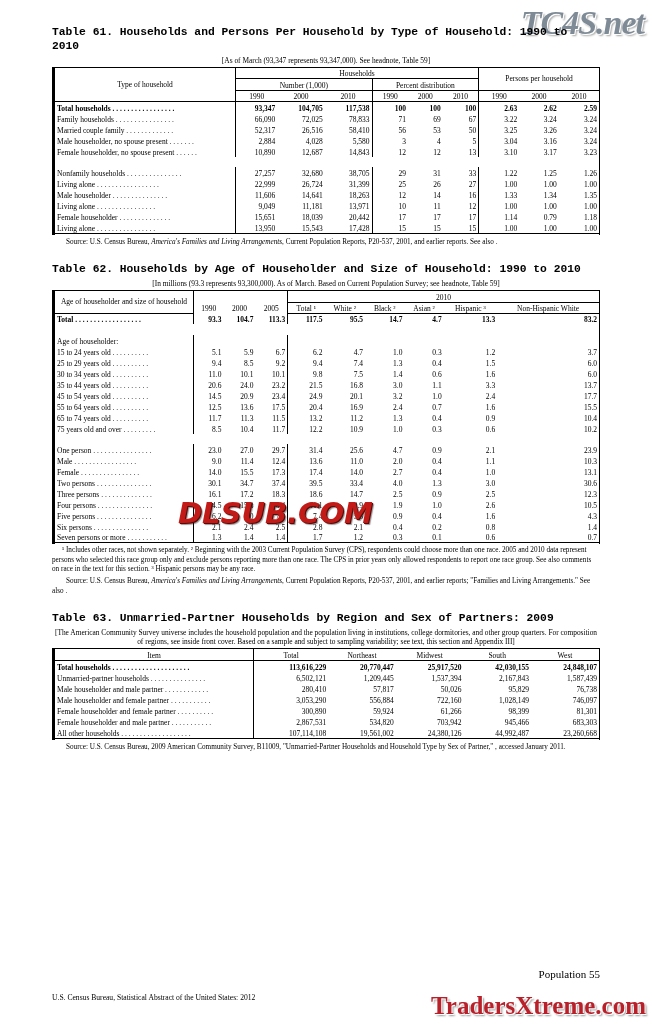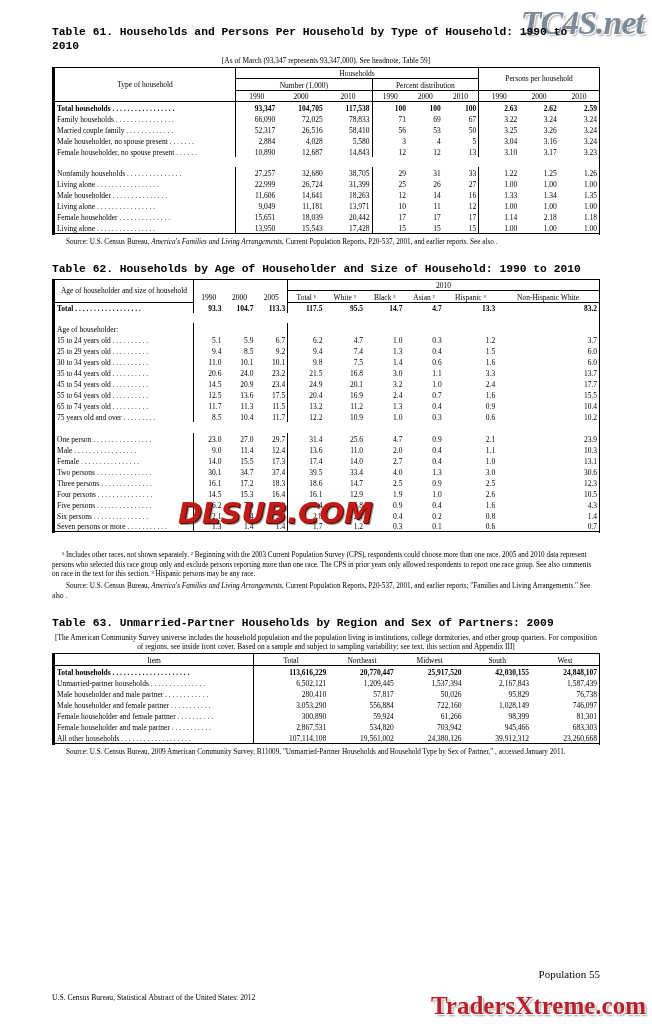--- a/index.html
+++ b/index.html
@@ -41,21 +41,21 @@
   .content { position:relative; padding:0 52px; }
 
   h2.tbl-title {
     font-family:Liberation Mono, monospace;
     font-size:11.3px; font-weight:bold;
     margin:0 16px 2px 0; line-height:1.22;
   }
   .headnote { font-size:7.4px; margin:0 0 2px 0; line-height:1.25;text-align:center; }
   .src { font-size:7.2px; line-height:1.3; margin:3px 0 0 0; text-indent:14px; }
   .src i, .headnote i { font-style:italic; }
-  .fn { font-size:7.2px; line-height:1.3; margin:18px 0 0 0; text-indent:10px; }
+  .fn { font-size:7.2px; line-height:1.3; margin:2px 0 0 0; text-indent:10px; }
 
   table.dt {
     border-collapse:collapse;
     width:100%;
     font-size:7.5px;
     font-family:"Liberation Serif", serif;
   }
   table.dt th, table.dt td { padding:0 2px; vertical-align:bottom; }
   table.dt th { font-weight:normal; text-align:center; }
   .bt { border-top:1px solid #000; }
@@ -238,21 +238,21 @@
           </tr>
           <tr class="rowh">
             <td class="lead bl ind1 br">Female householder . . . . . . . . . . . . . . </td>
             <td class="num">15,651</td>
             <td class="num">18,039</td>
             <td class="num  br">20,442</td>
             <td class="num">17</td>
             <td class="num">17</td>
             <td class="num  br">17</td>
             <td class="num">1.14</td>
-            <td class="num">2.18</td>
+            <td class="num">0.79</td>
             <td class="num  br">1.18</td>
           </tr>
           <tr class="rowh">
             <td class="lead bl ind2 br">Living alone . . . . . . . . . . . . . . . . </td>
             <td class="num">13,950</td>
             <td class="num">15,543</td>
             <td class="num  br">17,428</td>
             <td class="num">15</td>
             <td class="num">15</td>
             <td class="num  br">15</td>
@@ -273,20 +273,21 @@
             <td class="bt br" style="height: 1px;"></td>
           </tr>
         </tbody>
     </table>
     <p class="src">
       Source: U.S. Census Bureau, <i>America's Families and Living Arrangements</i>, Current Population Reports, P20-537, 2001, and earlier reports.  See also <http: www.census.gov="" population="" www="" socdemo="" hh-fam.html="">.
     </http:></p>
 
     <div style="height:16px"></div>
     <h2 class="tbl-title">Table 62. Households by Age of Householder and Size of Household: 1990 to 2010</h2>
+    <p class="headnote">[In millions (93.3 represents 93,300,000). As of March. Based on Current Population Survey; see headnote, Table 59]</p>
 
     <table class="dt t62">
       <thead>
         <tr>
           <th class="bt bb bl br" rowspan="2" style="width:134px;vertical-align:middle;line-height:1.1"><span>Age of householder and size of household</span></th>
           <th class="bt" rowspan="2" style="vertical-align:bottom">1990</th>
           <th class="bt" rowspan="2" style="vertical-align:bottom">2000</th>
           <th class="bt br" rowspan="2" style="vertical-align:bottom">2005</th>
           <th class="bt bb br" colspan="6">2010</th>
         </tr>
@@ -631,21 +632,21 @@
             <td class="num">534,820</td>
             <td class="num">703,942</td>
             <td class="num">945,466</td>
             <td class="num br">683,303</td>
           </tr>
           <tr class="rowh">
             <td class="lead bl br">All other households . . . . . . . . . . . . . . . . . . . </td>
             <td class="num">107,114,108</td>
             <td class="num">19,561,002</td>
             <td class="num">24,380,126</td>
-            <td class="num">39,912,312</td>
+            <td class="num">44,992,487</td>
             <td class="num br">23,260,668</td>
           </tr>
           <tr class="spacer">
             <td class="bt bl" style="height: 1px;"></td>
             <td class="bt" style="height: 1px;"></td>
             <td class="bt" style="height: 1px;"></td>
             <td class="bt" style="height: 1px;"></td>
             <td class="bt" style="height: 1px;"></td>
             <td class="bt br" style="height: 1px;"></td>
           </tr>

